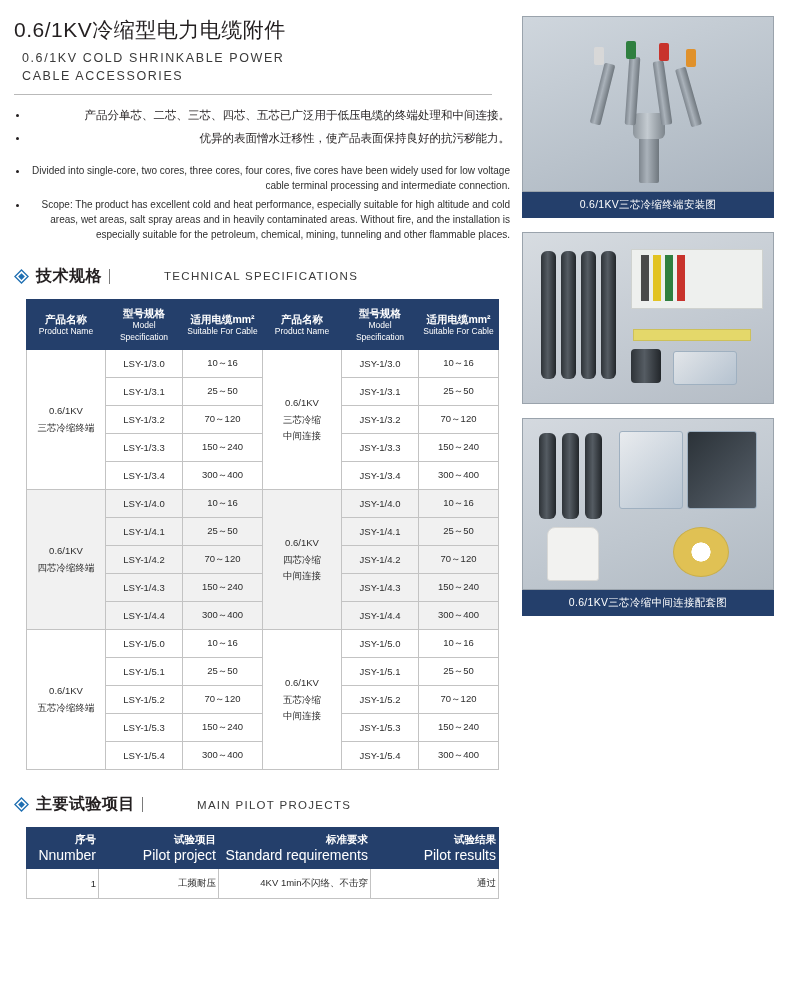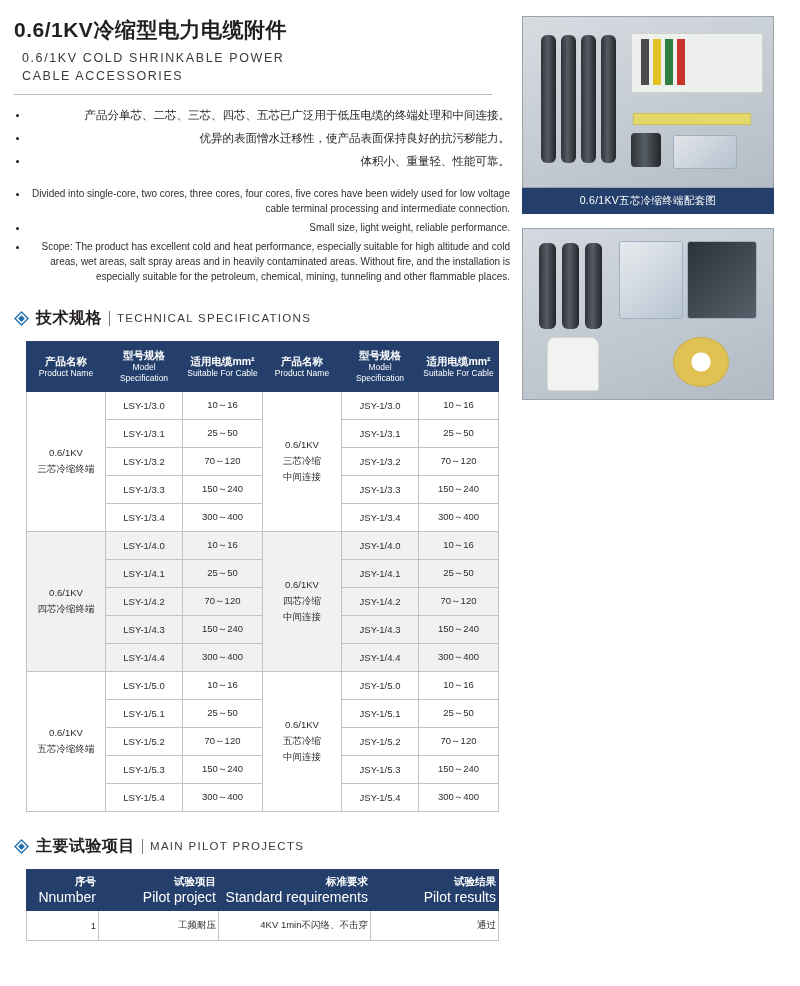--- a/index.html
+++ b/index.html
@@ -19,21 +19,21 @@
   
   #left {
     position: absolute;
     left: 0; top: 0;
     width: 520px; height: 986px;
     padding: 18px 10px 0 14px;
   }
 
   .title-cn {
     font-size: 21px;
-    font-weight: bold;
+    font-weight: normal;
     letter-spacing: 0.5px;
     color: #231f20;
     margin: 0 0 7px 0;
     line-height: 1.1;
   }
   .title-en {
     font-size: 12.5px;
     letter-spacing: 1.6px;
     color: #3a3a3a;
     line-height: 1.45;
@@ -93,20 +93,21 @@
   .sec-bar {
     display: inline-block;
     width: 1px; height: 15px;
     background: #7a7a7a;
     margin-right: 7px;
   }
   .sec-en {
     font-size: 11.5px;
     letter-spacing: 1.3px;
     color: #3a3a3a;
+    margin-left: 47px;
   }
 
   
   table.spec {
     border-collapse: collapse;
     width: 472px;
     margin-left: 12px;
     table-layout: fixed;
   }
   table.spec th, table.spec td {
@@ -248,28 +249,26 @@
     <h1 class="title-cn">0.6/1KV冷缩型电力电缆附件</h1>
     <div class="title-en">
       <div>0.6/1KV COLD SHRINKABLE POWER</div>
       <div>CABLE ACCESSORIES</div>
     </div>
     <hr class="title-rule">
 
     <ul class="bullets cn-list">
       <li>产品分单芯、二芯、三芯、四芯、五芯已广泛用于低压电缆的终端处理和中间连接。</li>
       <li>优异的表面憎水迁移性，使产品表面保持良好的抗污秽能力。</li>
-      <li>体积小、重量轻、性能可靠。</li>
     </ul>
 
     <div class="list-gap"></div>
 
     <ul class="bullets en-list">
       <li>Divided into single-core, two cores, three cores, four cores, five cores have been widely used for low voltage cable terminal processing and intermediate connection.</li>
-      <li>Small size, light weight, reliable performance.</li>
       <li>Scope: The product has excellent cold and heat performance, especially suitable for high altitude and cold areas, wet areas, salt spray areas and in heavily contaminated areas. Without fire, and the installation is especially suitable for the petroleum, chemical, mining, tunneling and other flammable places.</li>
     </ul>
 
     <div class="sec-head">
       <svg class="sec-diamond" viewBox="0 0 16 16">
         <path d="M8 1 L15 8 L8 15 L1 8 Z" fill="none" stroke="#1f6fb2" stroke-width="1.4"></path>
         <path d="M8 4.4 L11.6 8 L8 11.6 L4.4 8 Z" fill="#1f6fb2"></path>
       </svg>
       <span class="sec-cn">技术规格</span>
       <span class="sec-bar"></span>
@@ -461,46 +460,61 @@
           <td>通过</td>
         </tr>
 
       </tbody>
     </table>
 
   </div>
 
   <div id="right">
 
+    <div class="photo-card">
+      <div class="photo-frame ph1">
+        <div class="cable" style="left:116px; top:108px; width:20px; height:58px;"></div>
+        <div class="boot" style="left:110px; top:96px; width:32px; height:26px; border-radius:6px;"></div>
+        <div class="cable" style="left:74px; top:46px; width:11px; height:62px; transform:rotate(14deg);"></div>
+        <div class="cable" style="left:104px; top:40px; width:11px; height:68px; transform:rotate(4deg);"></div>
+        <div class="cable" style="left:134px; top:44px; width:11px; height:64px; transform:rotate(-8deg);"></div>
+        <div class="cable" style="left:160px; top:50px; width:11px; height:60px; transform:rotate(-16deg);"></div>
+        <div class="tip" style="left:71px; top:30px; width:10px; height:18px; background:#d8d8d8;"></div>
+        <div class="tip" style="left:103px; top:24px; width:10px; height:18px; background:#2f7f3f;"></div>
+        <div class="tip" style="left:136px; top:26px; width:10px; height:18px; background:#c8332c;"></div>
+        <div class="tip" style="left:163px; top:32px; width:10px; height:18px; background:#e0912b;"></div>
+      </div>
+      <div class="cap">0.6/1KV三芯冷缩终端安装图</div>
+    </div>
 
 
     <div class="photo-card">
       <div class="photo-frame ph3">
         <div class="rod" style="left:18px; top:18px; width:15px; height:128px;"></div>
         <div class="rod" style="left:38px; top:18px; width:15px; height:128px;"></div>
         <div class="rod" style="left:58px; top:18px; width:15px; height:128px;"></div>
         <div class="rod" style="left:78px; top:18px; width:15px; height:128px;"></div>
         <div class="sheet" style="left:108px; top:16px; width:132px; height:60px;"></div>
         <div class="stripe" style="left:118px; top:22px; width:8px; height:46px; background:#4b4b4b;"></div>
         <div class="stripe" style="left:130px; top:22px; width:8px; height:46px; background:#e2c323;"></div>
         <div class="stripe" style="left:142px; top:22px; width:8px; height:46px; background:#2f7f3f;"></div>
         <div class="stripe" style="left:154px; top:22px; width:8px; height:46px; background:#c8332c;"></div>
         <div class="stripe" style="left:110px; top:96px; width:118px; height:12px; background:#e4d86a; border:1px solid #cdc05a;"></div>
         <div class="bag" style="left:150px; top:118px; width:64px; height:34px;"></div>
         <div class="rod" style="left:108px; top:116px; width:30px; height:34px; border-radius:4px;"></div>
       </div>
-      <div class="cap">0.6/1KV五芯冷缩终端配套图</div>
     </div>
 
     <div class="photo-card">
       <div class="photo-frame ph4">
         <div class="rod" style="left:16px; top:14px; width:17px; height:86px;"></div>
         <div class="rod" style="left:39px; top:14px; width:17px; height:86px;"></div>
         <div class="rod" style="left:62px; top:14px; width:17px; height:86px;"></div>
         <div class="bag" style="left:96px; top:12px; width:64px; height:78px;"></div>
         <div class="bag" style="left:164px; top:12px; width:70px; height:78px; background:linear-gradient(135deg,#2b3238,#57606a);"></div>
         <div class="glove" style="left:24px; top:108px; width:52px; height:54px;"></div>
         <div class="tape" style="left:150px; top:108px; width:56px; height:50px;"></div>
       </div>
+      <div class="cap">0.6/1KV三芯冷缩中间连接配套图</div>
     </div>
 
   </div>
 </div>
 
 </body></html>

